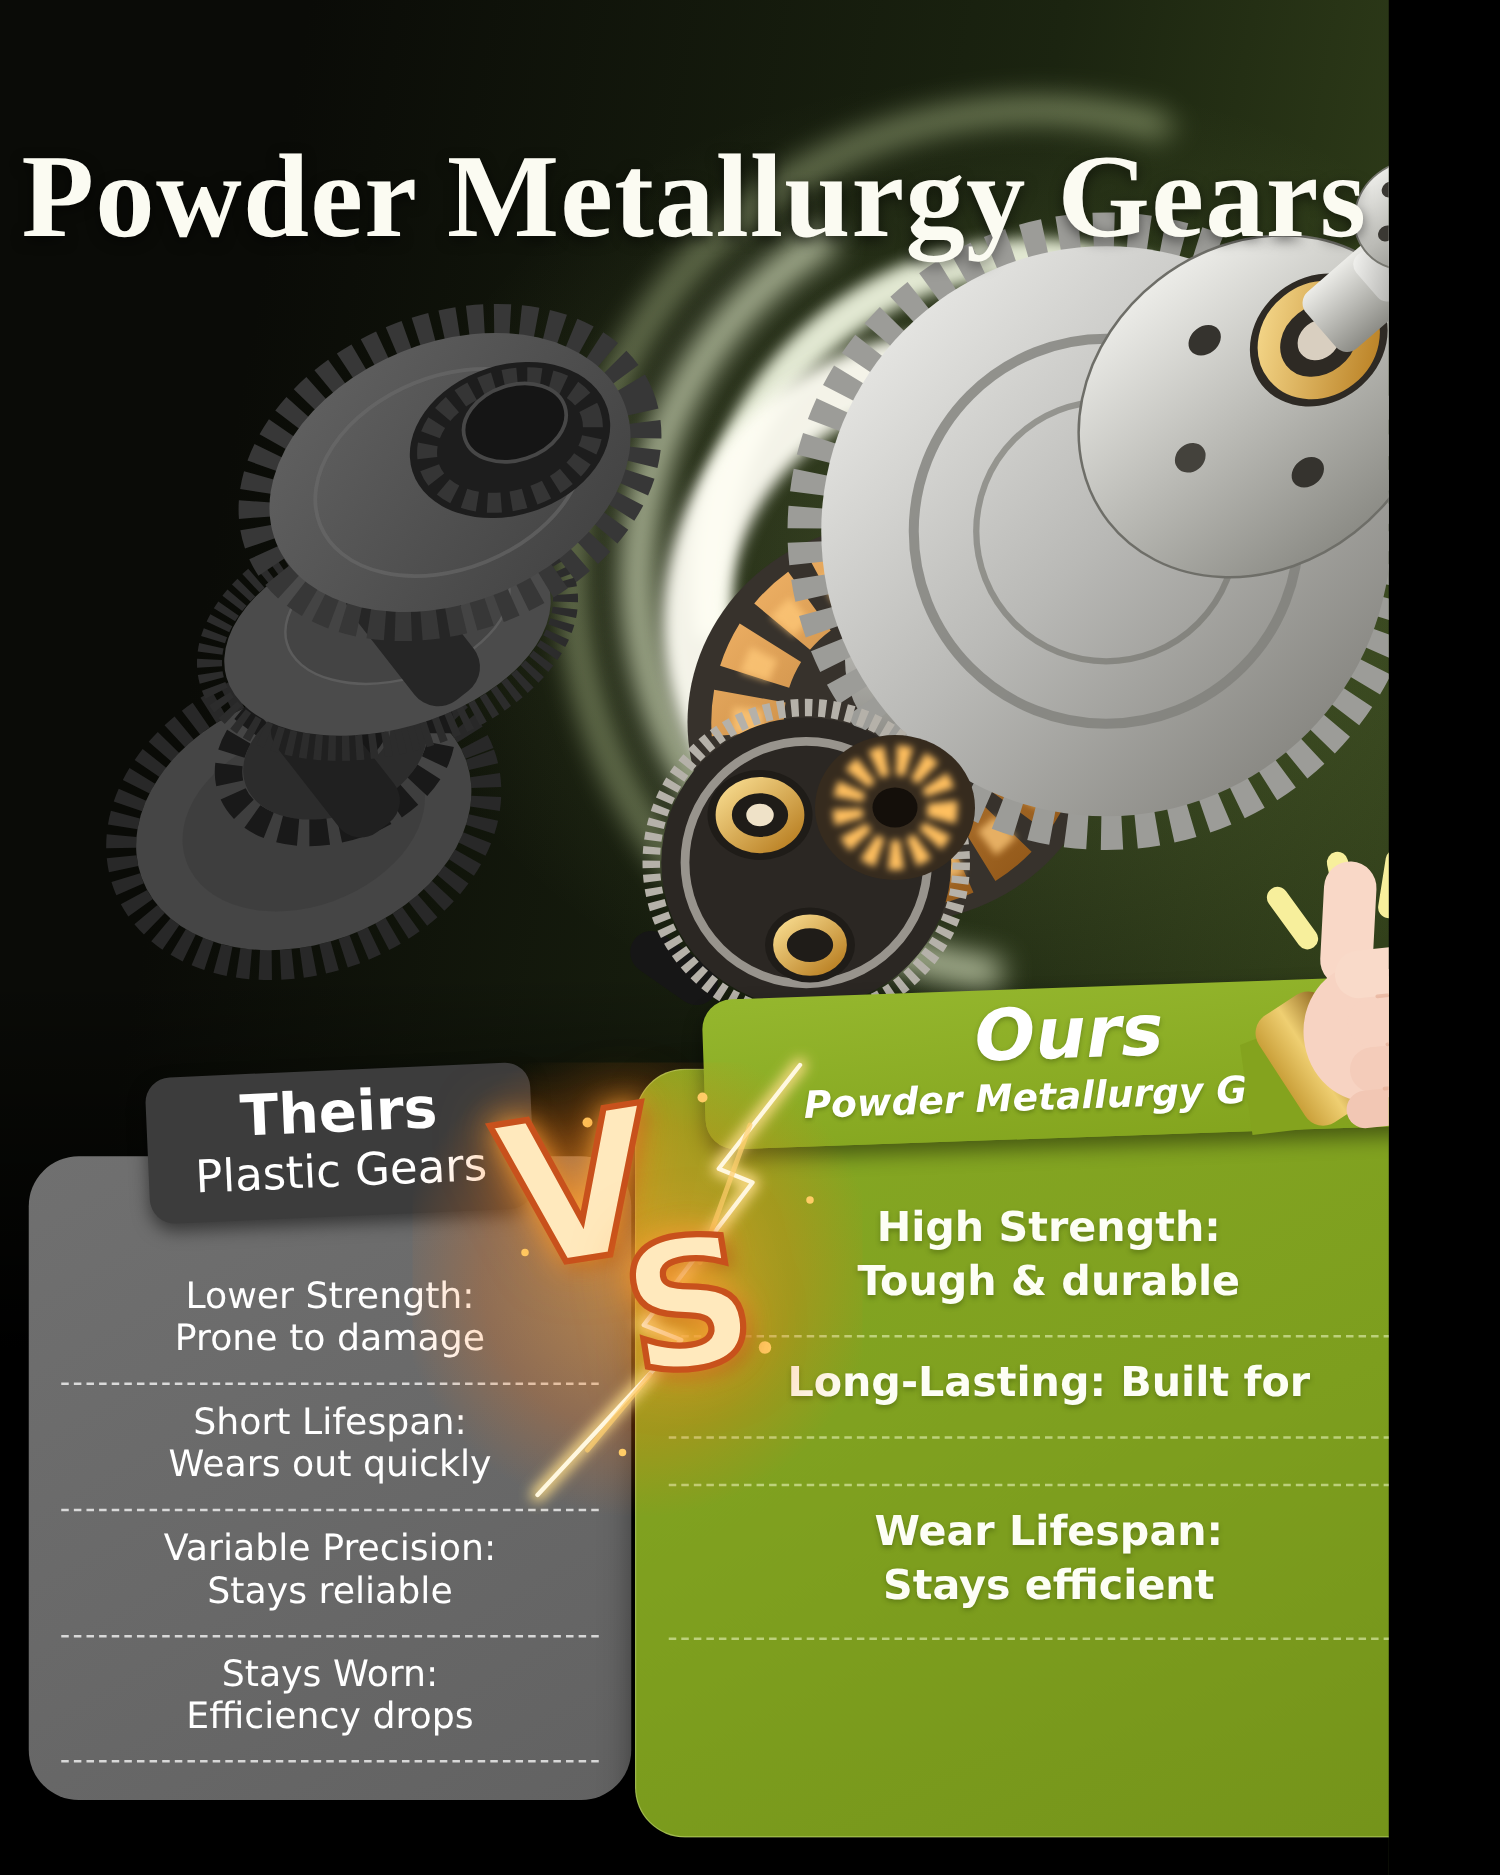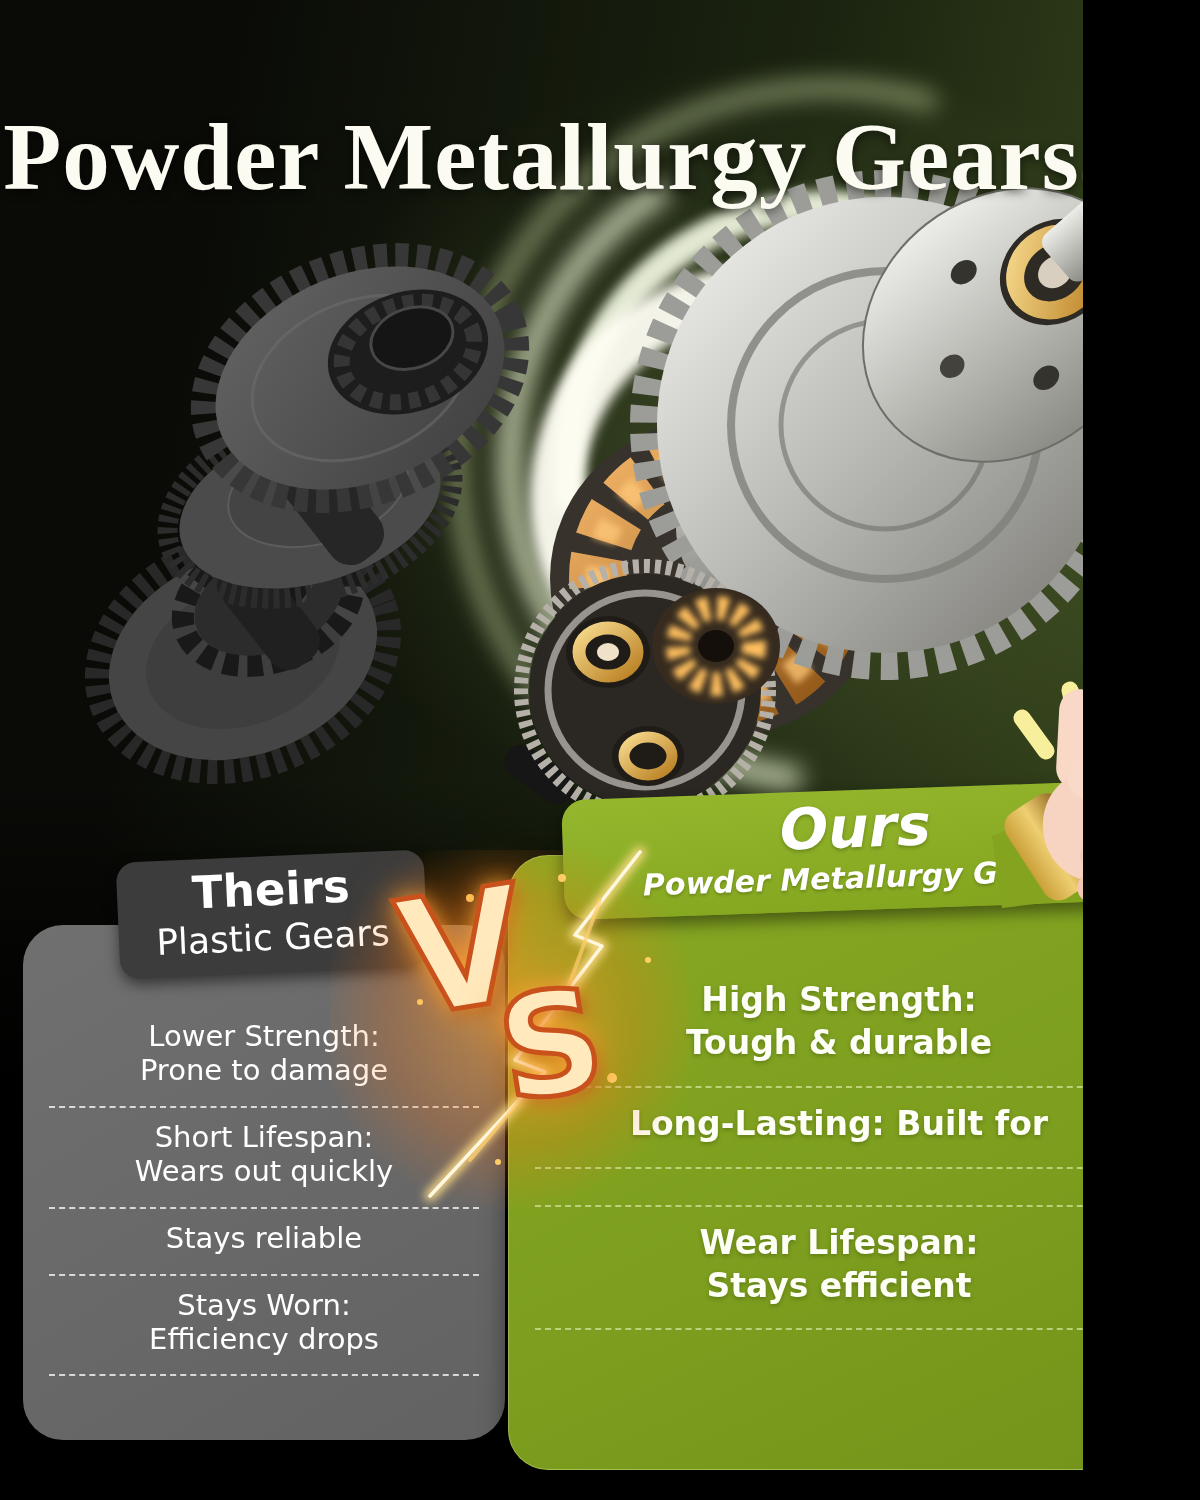--- a/index.html
+++ b/index.html
@@ -3,20 +3,21 @@
 <meta charset="utf-8">
 <style>
   html,body{margin:0;padding:0;background:#000;}
   .poster{
     position:relative;width:1083px;height:1500px;overflow:hidden;
     font-family:"DejaVu Sans",sans-serif;
     background:
       radial-gradient(ellipse 760px 600px at 72% 30%, rgba(190,220,120,.22), rgba(0,0,0,0) 65%),
       linear-gradient(to bottom, rgba(0,0,0,0) 52%, #000 72%),
       linear-gradient(100deg, #0a0b07 18%, #1b2410 62%, #3a4a1e 100%);
+    padding-left: 28px;
   }
   .page-title{
     position:absolute;top:38px;left:0;width:100%;z-index:3;
     text-align:center;white-space:nowrap;
     font-family:"Liberation Serif","DejaVu Serif",serif;
     font-weight:700;font-size:95px;color:#fbfbf2;letter-spacing:1px;
     text-shadow:0 3px 10px rgba(0,0,0,.55);
   }
   svg.hero{position:absolute;left:0;top:0;z-index:1;}
   
@@ -26,21 +27,21 @@
     background:linear-gradient(150deg,#707070,#626262);
   }
   .panel-ours{
     left:508px;top:855px;width:660px;height:613px;z-index:4;
     background:linear-gradient(155deg,#87a924 0%,#7d9e1e 55%,#74931a 100%);
     border:1px solid rgba(225,240,170,.35);
     box-shadow:0 10px 26px rgba(0,0,0,.5);
   }
   .items{position:absolute;left:26px;right:26px;margin:0;padding:0;list-style:none;}
   .panel-theirs .items{top:82px;}
-  .panel-ours .items{top:108px;}
+  .panel-ours .items{top:90px;}
   .items li{text-align:center;border-bottom:2px dashed rgba(255,255,255,.75);}
   .panel-theirs li{padding:13px 6px 18px;color:#fff;font-size:29px;line-height:1.17;font-weight:400;}
   .panel-ours li{padding:15px 8px 21px;color:#fdfef5;font-size:33px;line-height:1.3;font-weight:700;
                  border-bottom:2px dashed rgba(230,243,185,.6);text-shadow:0 2px 4px rgba(40,60,0,.35);}
   
   .badge{position:absolute;text-align:center;z-index:5;}
   .badge-theirs{
     left:118px;top:856px;width:308px;padding:8px 0 14px;
     background:#3c3c3c;border-radius:20px;transform:rotate(-2.5deg);
     box-shadow:0 6px 14px rgba(0,0,0,.5);
@@ -226,20 +227,21 @@
     <ul class="items">
       <li>
         <div>Lower Strength:</div>
         <div>Prone to damage</div>
       </li>
       <li>
         <div>Short Lifespan:</div>
         <div>Wears out quickly</div>
       </li>
       <li>
+        <div>Variable Precision:</div>
         <div>Stays reliable</div>
       </li>
       <li>
         <div>Stays Worn:</div>
         <div>Efficiency drops</div>
       </li>
     </ul>
   </section>
 
   <section class="panel panel-ours">

